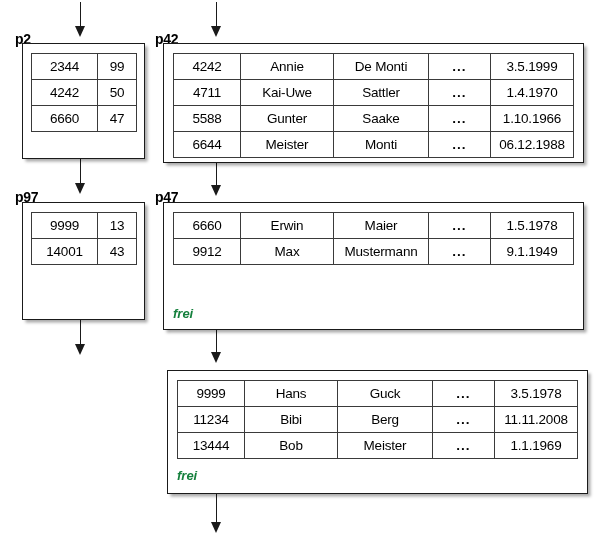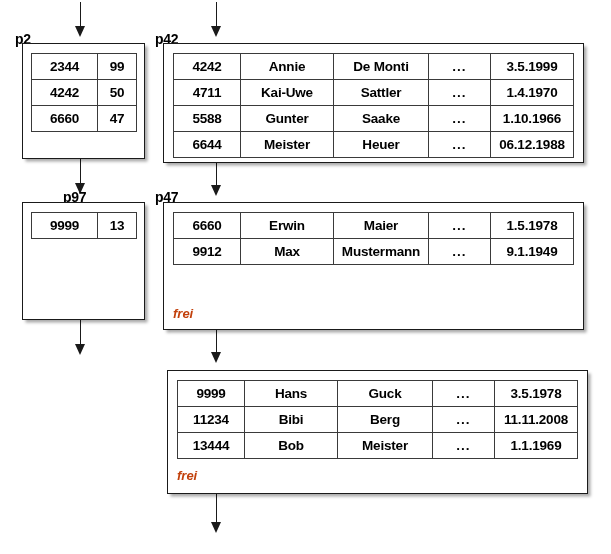--- a/index.html
+++ b/index.html
@@ -36,38 +36,38 @@
   .rec-table {
     position: absolute;
     border-collapse: collapse;
     table-layout: fixed;
     background: #ffffff;
   }
   .rec-table td {
     border: 1.2px solid #3a3a3a;
     text-align: center;
     font-size: 13.5px;
-    font-weight: 700;
+    font-weight: 400;
     color: #000000;
     height: 25px;
     padding: 0 2px;
     letter-spacing: -0.2px;
     white-space: nowrap;
     overflow: hidden;
   }
   .rec-table td.dots {
     font-weight: 700;
     letter-spacing: 1px;
   }
   .frei {
     position: absolute;
     font-size: 13px;
     font-style: italic;
     font-weight: 600;
-    color: #c2410c;
+    color: #15803d;
   }
   
   .arrow-line {
     position: absolute;
     width: 0;
     border-left: 1.6px solid #1a1a1a;
   }
   .arrow-head {
     position: absolute;
     width: 0;
@@ -119,31 +119,35 @@
         <td>4242</td>
         <td>50</td>
       </tr>
       <tr>
         <td>6660</td>
         <td>47</td>
       </tr>
     </tbody>
   </table>
 
-  <div class="page-label" style="left:15px; top:190px;margin-left:48px;">p97</div>
+  <div class="page-label" style="left:15px; top:190px;">p97</div>
   <div class="page-box" style="left:22px; top:202px; width:123px; height:118px;"></div>
   <table class="rec-table" style="left:31px; top:212px; width:105px;">
     <colgroup>
         <col style="width:66px;">
         <col style="width:39px;">
       </colgroup>
     <tbody>
       <tr>
         <td>9999</td>
         <td>13</td>
+      </tr>
+      <tr>
+        <td>14001</td>
+        <td>43</td>
       </tr>
     </tbody>
   </table>
 
   <div class="page-label" style="left:155px; top:32px;">p42</div>
   <div class="page-box" style="left:163px; top:43px; width:421px; height:120px;"></div>
   <table class="rec-table" style="left:173px; top:53px; width:400px;">
     <colgroup>
       <col style="width:67px;">
         <col style="width:93px;">
@@ -169,21 +173,21 @@
       <tr>
         <td>5588</td>
         <td>Gunter</td>
         <td>Saake</td>
         <td class="dots">...</td>
         <td>1.10.1966</td>
       </tr>
       <tr>
         <td>6644</td>
         <td>Meister</td>
-        <td>Heuer</td>
+        <td>Monti</td>
         <td class="dots">...</td>
         <td>06.12.1988</td>
       </tr>
     </tbody>
   </table>
 
   <div class="page-label" style="left:155px; top:190px;">p47</div>
   <div class="page-box" style="left:163px; top:202px; width:421px; height:128px;"></div>
   <table class="rec-table" style="left:173px; top:212px; width:400px;">
     <colgroup>

